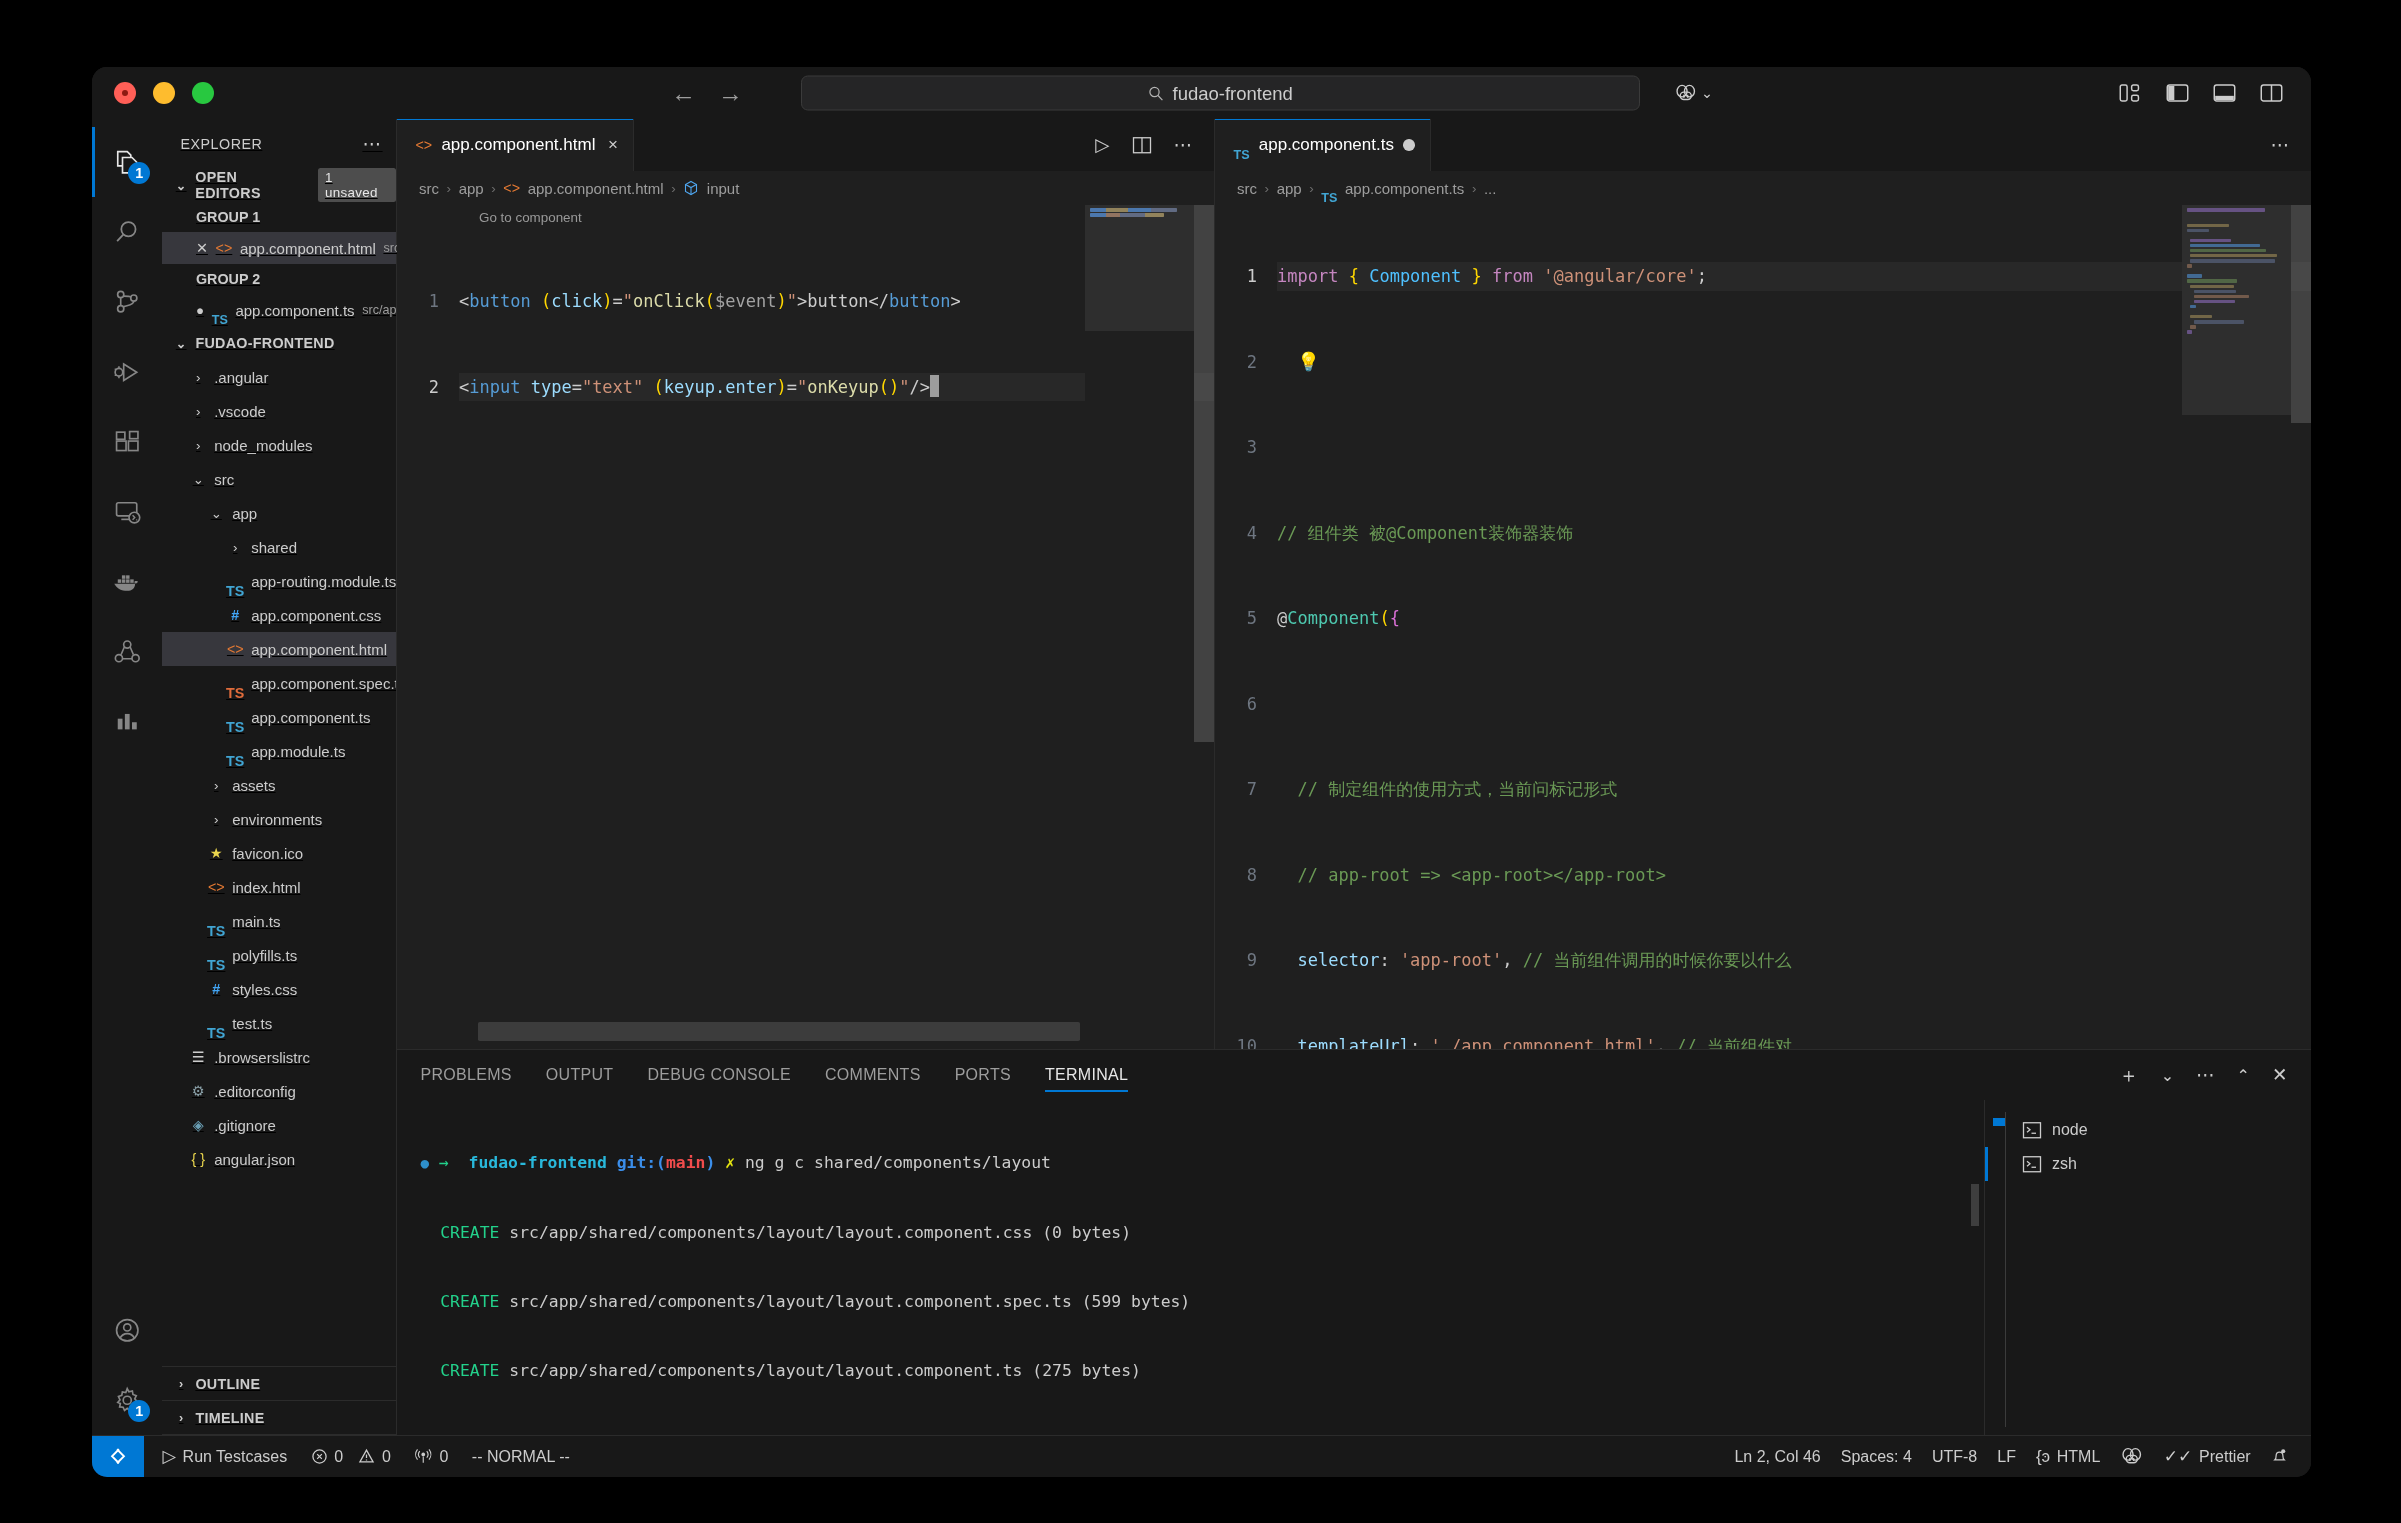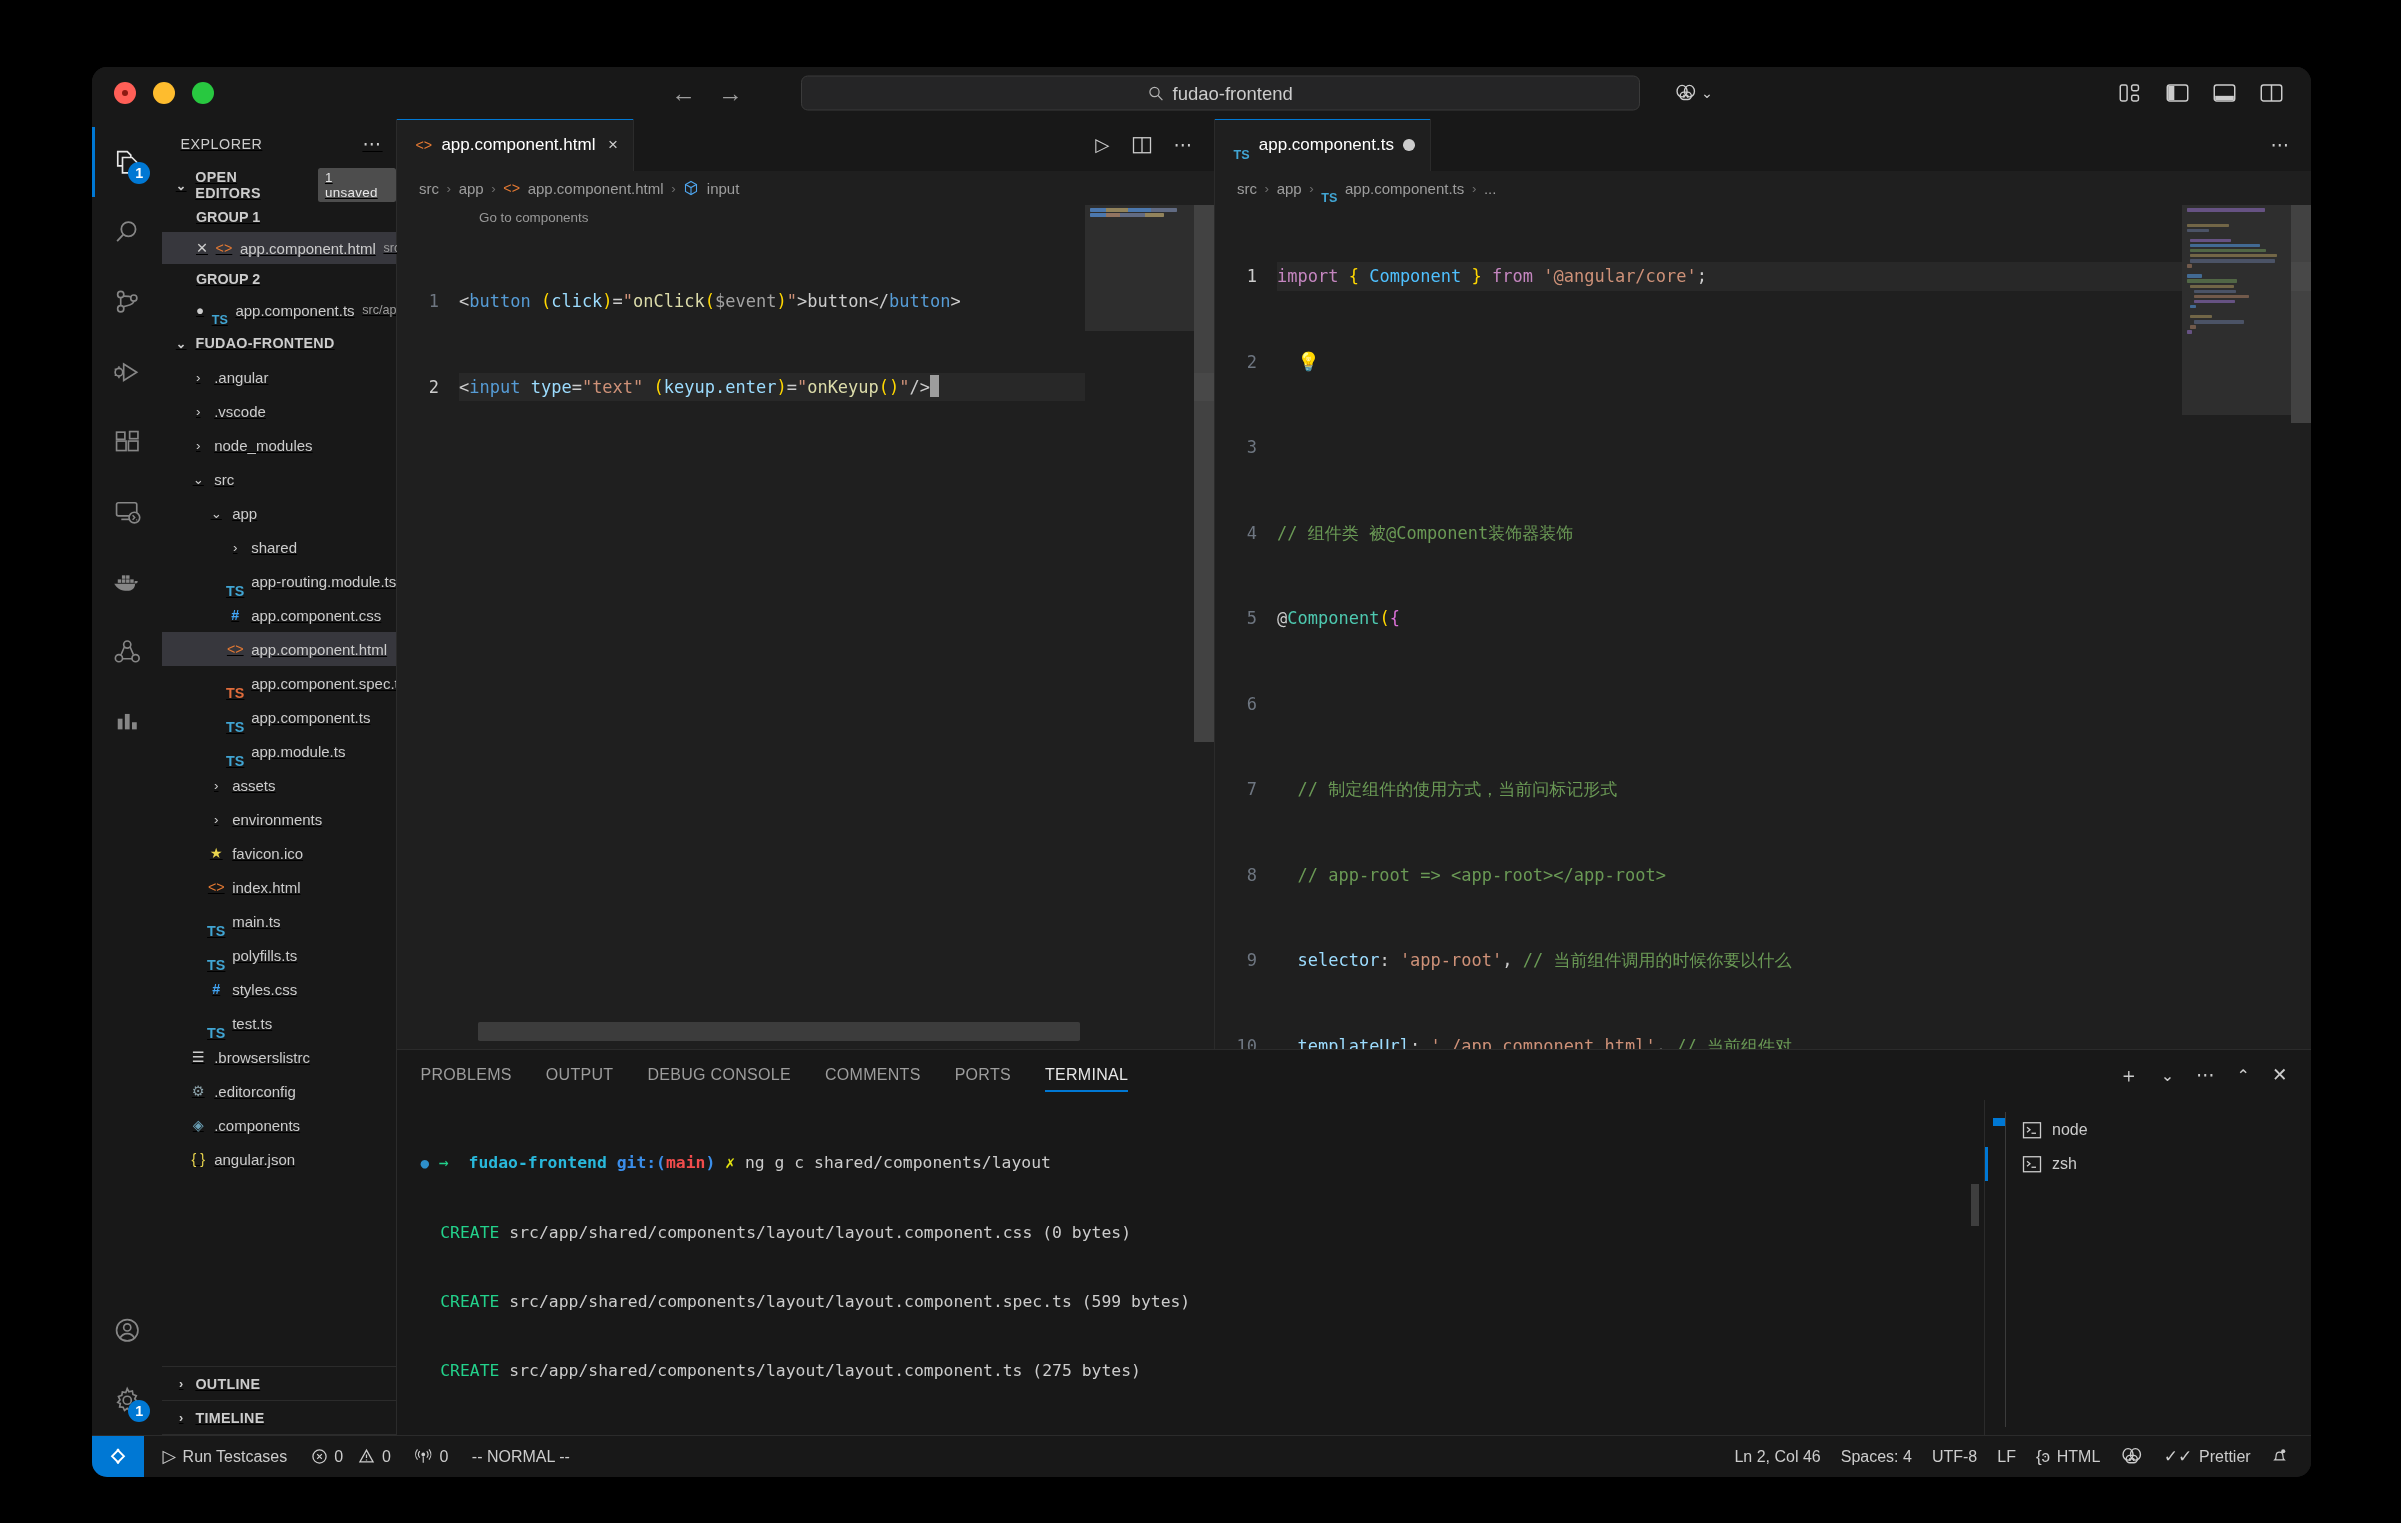--- a/index.html
+++ b/index.html
@@ -565,21 +565,21 @@
           <div class="tree-row" style="padding-left: 27px;">
             <span class="ic ic-list">☰</span>
             <span>.browserslistrc</span>
           </div>
           <div class="tree-row" style="padding-left: 27px;">
             <span class="ic ic-gear">⚙</span>
             <span>.editorconfig</span>
           </div>
           <div class="tree-row" style="padding-left: 27px;">
             <span class="ic ic-git">◈</span>
-            <span>.components</span>
+            <span>.gitignore</span>
           </div>
           <div class="tree-row" style="padding-left: 27px;">
             <span class="ic ic-json">{ }</span>
             <span>angular.json</span>
           </div>
         </div>
 
       <div class="bottom-sections">
         <div class="section-head">
           <span class="chev">›</span>
@@ -621,21 +621,21 @@
             <span>app.component.html</span>
             <span class="bc-sep">›</span>
             <svg width="16" height="16" viewBox="0 0 16 16">
               <path d="M8 1.5l5.5 3v7L8 14.5 2.5 11.5v-7z" fill="none" stroke="#4fa6ef" stroke-width="1.1"></path>
               <path d="M2.5 4.5L8 7.6l5.5-3.1M8 7.6v6.9" fill="none" stroke="#4fa6ef" stroke-width="1.1"></path>
             </svg>
             <span>input</span>
           </div>
 
           <div class="code-wrap">
-            <div class="lens">Go to components</div>
+            <div class="lens">Go to component</div>
             <div class="code">
               <div class="gutter-line">
                 <span class="lnum">1</span>
                 <span class="codeline"><span class="t-punct">&lt;</span><span class="t-tag">button</span> <span class="t-paren1">(</span><span class="t-attr">click</span><span class="t-paren1">)</span><span class="t-punct">=</span><span class="t-str">"</span><span class="t-val">onClick</span><span class="t-paren1">(</span><span class="t-blue">$event</span><span class="t-paren1">)</span><span class="t-str">"</span><span class="t-punct">&gt;</span><span class="t-txt">button</span><span class="t-punct">&lt;/</span><span class="t-tag">button</span><span class="t-punct">&gt;</span></span>
               </div>
               <div class="gutter-line">
                 <span class="lnum cur">2</span>
                 <span class="codeline cur"><span class="t-punct">&lt;</span><span class="t-tag">input</span> <span class="t-attr">type</span><span class="t-punct">=</span><span class="t-str">"text"</span> <span class="t-paren1">(</span><span class="t-attr">keyup.enter</span><span class="t-paren1">)</span><span class="t-punct">=</span><span class="t-str">"</span><span class="t-val">onKeyup</span><span class="t-paren1">()</span><span class="t-str">"</span><span class="t-punct">/&gt;</span><span class="cursor-block"></span></span>
               </div>
             </div>

